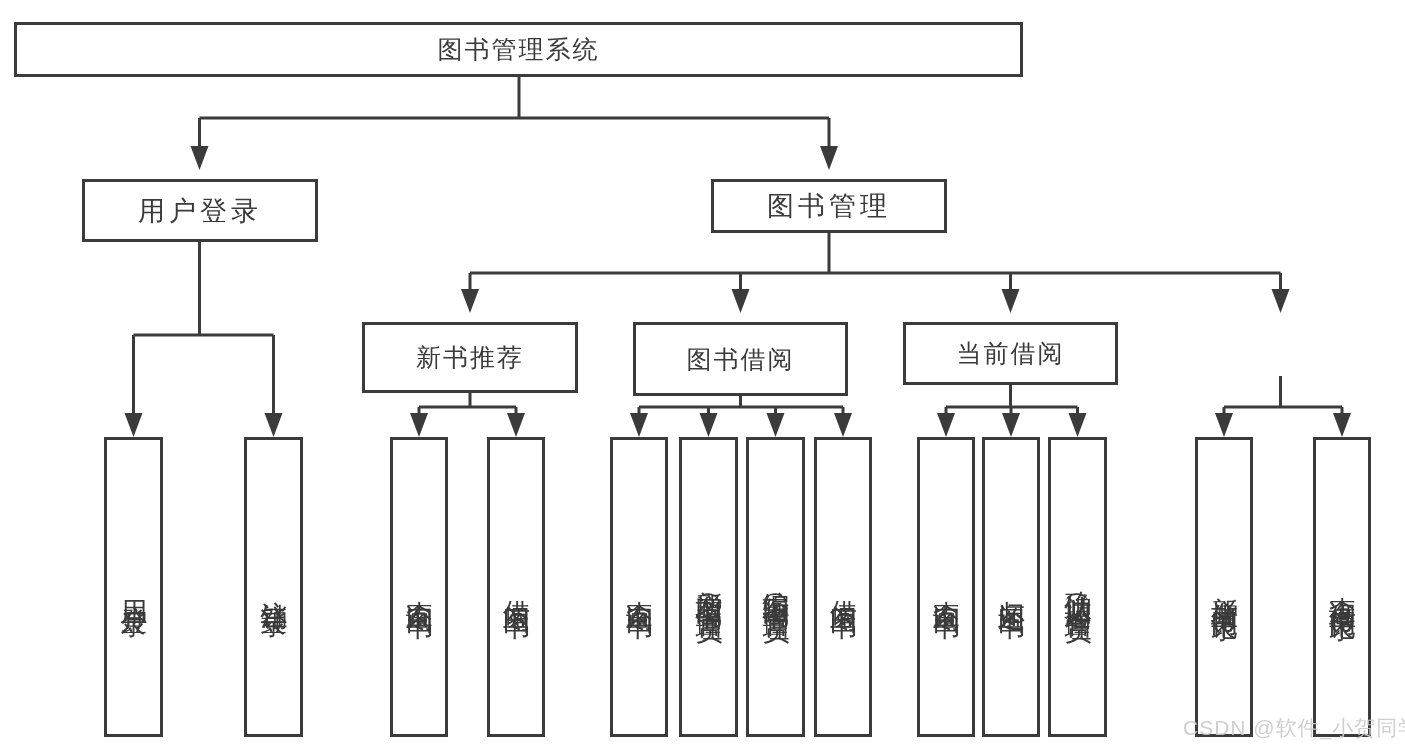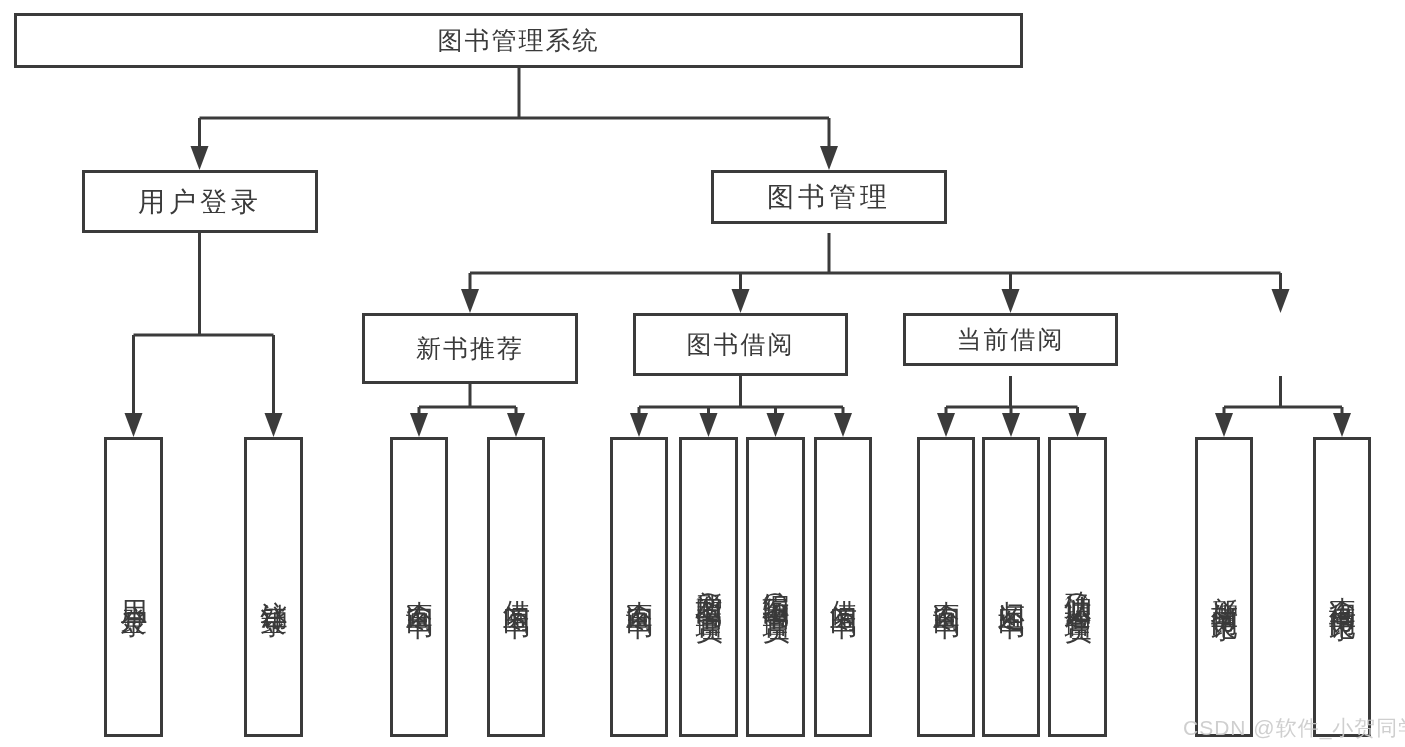--- a/index.html
+++ b/index.html
@@ -21,37 +21,37 @@
     position: absolute;
     box-sizing: border-box;
     background: #ffffff;
     border: 3px solid #3b3b3b;
     display: flex;
     align-items: center;
     justify-content: center;
     color: #3a3a3a;
     z-index: 2;
   }
-  .hbox { font-size: 25px; letter-spacing: 2px; white-space: nowrap; }
+  .hbox { font-size: 25px; letter-spacing: 2px; white-space: nowrap; margin-top: 9px; }
   .hbox.l2 { font-size: 27px; letter-spacing: 4px; }
   .vbox span {
     writing-mode: vertical-rl;
     text-orientation: mixed;
     font-size: 27px;
     letter-spacing: 4px;
     line-height: 1;
     white-space: nowrap;
   }
   
   .n-root  { left: 14px;   top: 13px;  width: 1009px; height: 55px; }
   .n-l2a   { left: 82px;   top: 170px; width: 236px;  height: 63px; }
   .n-l2b   { left: 711px;  top: 170px; width: 236px;  height: 54px; }
   .n-l3a   { left: 362px;  top: 313px; width: 216px;  height: 71px; }
-  .n-l3b   { left: 633px;  top: 313px; width: 215px;  height: 63px; }
-  .n-l3c   { left: 903px;  top: 313px; width: 215px;  height: 53px; }
+  .n-l3b   { left: 633px;  top: 313px; width: 215px;  height: 74px; }
+  .n-l3c   { left: 903px;  top: 313px; width: 215px;  height: 63px; }
   .n-l3d   { left: 1173px; top: 313px; width: 215px;  height: 63px; }
   .leaf    { top: 437px; height: 300px; }
   .n-g1a { left: 104px;  width: 59px; }
   .n-g1b { left: 244px;  width: 59px; }
   .n-g2a { left: 390px;  width: 58px; }
   .n-g2b { left: 487px;  width: 58px; }
   .n-g3a { left: 610px;  width: 58px; }
   .n-g3b { left: 679px;  width: 59px; }
   .n-g3c { left: 746px;  width: 59px; }
   .n-g3d { left: 814px;  width: 58px; }

